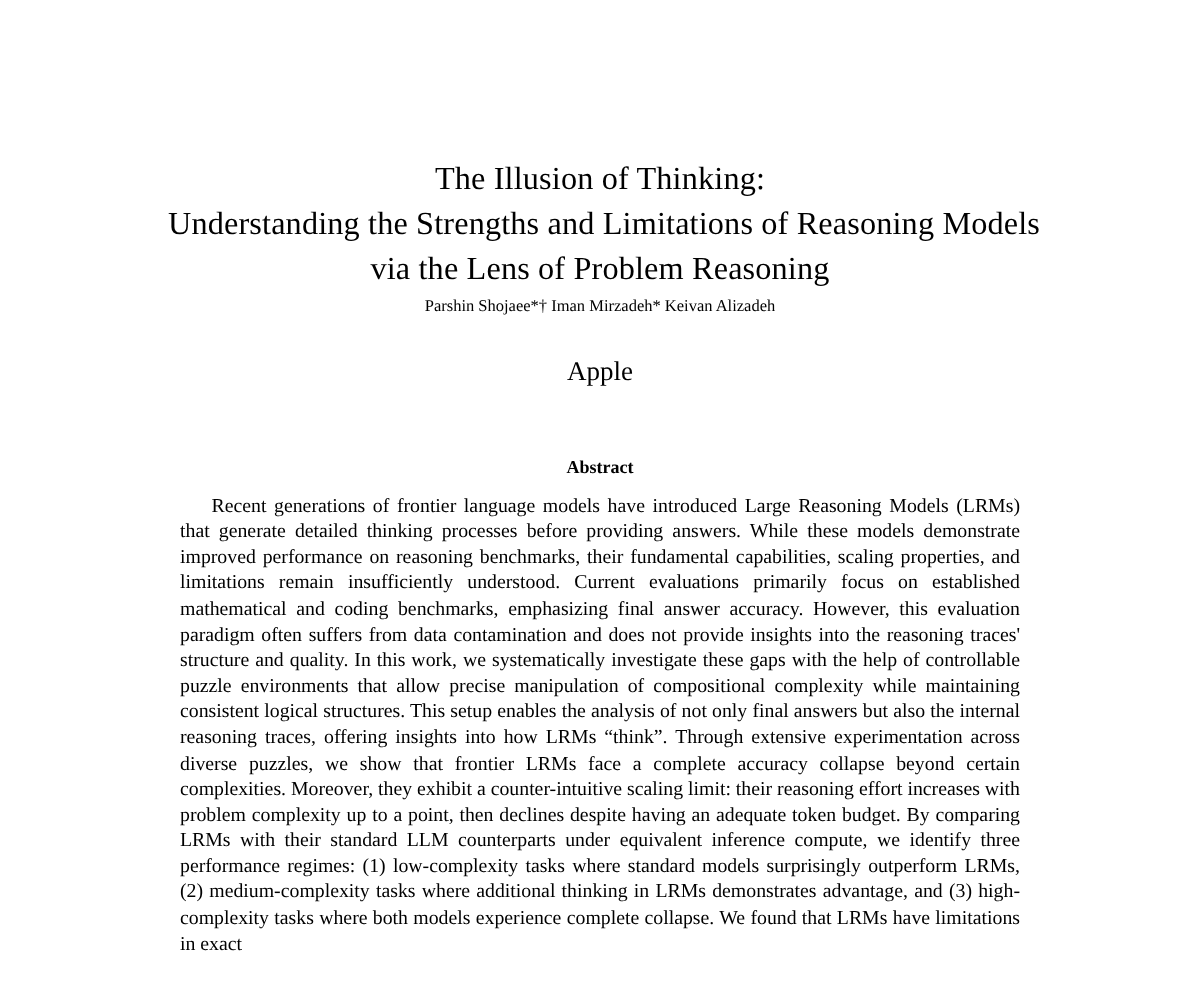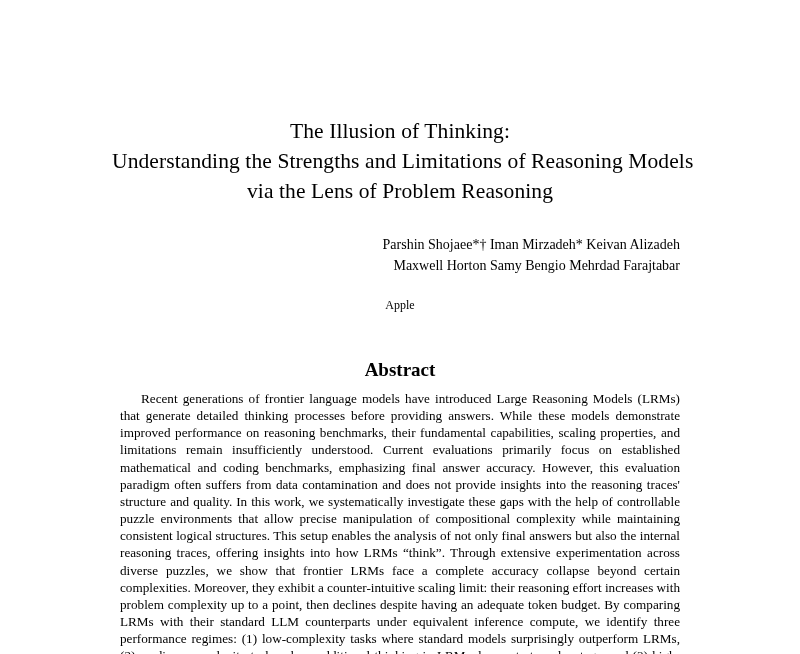--- a/index.html
+++ b/index.html
@@ -12,21 +12,21 @@
     height: 654px;
     overflow: hidden;
     font-family: "Liberation Serif", serif;
     color: #000000;
   }
   .page {
     width: 800px;
     height: 654px;
     position: relative;
     box-sizing: border-box;
-    padding: 12px;
+    padding: 0;
   }
   .content {
     width: 560px;
     margin: 0 auto;
     padding-top: 104px;
   }
   .title {
     text-align: center;
     font-size: 21.5px;
     line-height: 30px;
@@ -37,37 +37,36 @@
   .title .line {
     display: block;
     white-space: nowrap;
   }
   .title .line2 {
     margin-left: -8px;
     margin-right: -8px;
     text-align: right;
   }
   .authors {
-    text-align: right;
-    margin-top: 28px;
-    font-size: 14px;
+    text-align: center;
+    font-size: 11px;
     line-height: 21px;
   }
   .authors .row {
     display: block;
   }
   .affiliation {
     text-align: center;
     margin-top: 22px;
-    font-size: 12px;
+    font-size: 18px;
   }
   .abstract-heading {
     text-align: center;
     margin-top: 46px;
-    font-size: 19px;
+    font-size: 12px;
     font-weight: bold;
   }
   .abstract-body {
     margin-top: 9px;
     font-size: 13.2px;
     line-height: 17.15px;
     text-align: justify;
     text-justify: inter-word;
     hyphens: none;
   }
@@ -86,21 +85,20 @@
   <div class="content">
 
     <h1 class="title">
       <span class="line line1">The Illusion of Thinking:</span>
       <span class="line line2">Understanding the Strengths and Limitations of Reasoning Models</span>
       <span class="line line3">via the Lens of Problem Reasoning</span>
     </h1>
 
     <div class="authors">
       <span class="row">Parshin Shojaee*†    Iman Mirzadeh*    Keivan Alizadeh</span>
-      <span class="row">Maxwell Horton    Samy Bengio    Mehrdad Farajtabar</span>
     </div>
 
     <div class="affiliation">Apple</div>
 
     <div class="abstract-heading">Abstract</div>
 
     <div class="abstract-body">
       <p><span class="indent"></span><span>Recent generations of frontier language models have introduced Large Reasoning Models (LRMs) that generate detailed thinking processes before providing answers. While these models demonstrate improved performance on reasoning benchmarks, their fundamental capabilities, scaling properties, and limitations remain insufficiently understood. Current evaluations primarily focus on established mathematical and coding benchmarks, emphasizing final answer accuracy. However, this evaluation paradigm often suffers from data contamination and does not provide insights into the reasoning traces' structure and quality. In this work, we systematically investigate these gaps with the help of controllable puzzle environments that allow precise manipulation of compositional complexity while maintaining consistent logical structures. This setup enables the analysis of not only final answers but also the internal reasoning traces, offering insights into how LRMs “think”. Through extensive experimentation across diverse puzzles, we show that frontier LRMs face a complete accuracy collapse beyond certain complexities. Moreover, they exhibit a counter-intuitive scaling limit: their reasoning effort increases with problem complexity up to a point, then declines despite having an adequate token budget. By comparing LRMs with their standard LLM counterparts under equivalent inference compute, we identify three performance regimes: (1) low-complexity tasks where standard models surprisingly outperform LRMs, (2) medium-complexity tasks where additional thinking in LRMs demonstrates advantage, and (3) high-complexity tasks where both models experience complete collapse. We found that LRMs have limitations in exact</span></p>
     </div>
 

